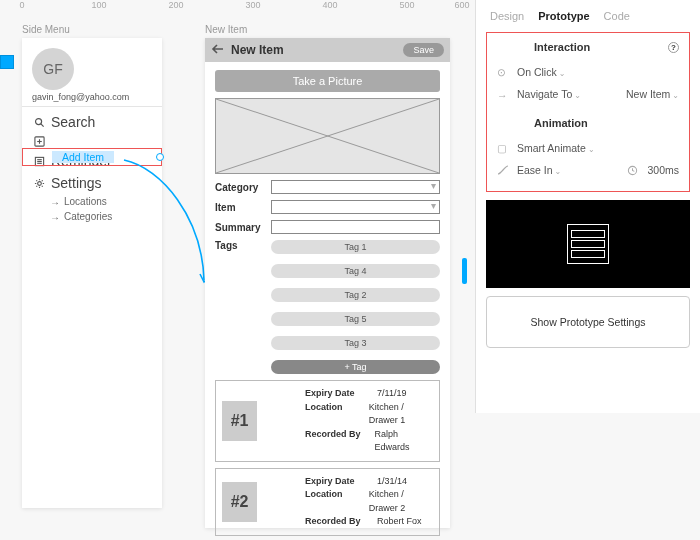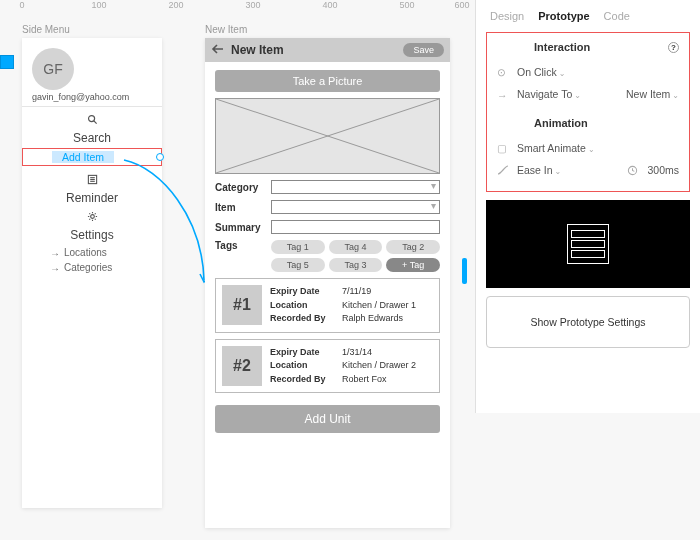--- a/index.html
+++ b/index.html
@@ -10,21 +10,21 @@
   .ruler-h span { position: absolute; top: 0; transform: translateX(-50%); }
   .ruler-v { position: absolute; left: 0; top: 55px; width: 14px; height: 14px; background: #00a9ff; border: 1px solid #0090dd; }
   .frame-label { position: absolute; font-size: 10px; color: #999; }
   .side-menu-label { left: 22px; top: 24px; }
   .new-item-label { left: 205px; top: 24px; }
 
   .side-menu { position: absolute; left: 22px; top: 38px; width: 140px; height: 470px; background: #fff; box-shadow: 0 1px 4px rgba(0,0,0,0.1); }
   .avatar { width: 42px; height: 42px; border-radius: 50%; background: #d4d4d4; margin: 10px 0 2px 10px; display:flex; align-items:center; justify-content:center; font-size: 14px; color:#666; }
   .email { font-size: 9px; color:#555; padding: 0 10px 4px 10px; border-bottom:1px solid #e5e5e5; }
   .menu-list { padding: 4px 0; }
-  .menu-item { display:flex; align-items:center; gap:6px; padding:3px 12px; font-size:12px; color:#444;flex-direction:column; }
+  .menu-item { display:flex; align-items:center; gap:6px; padding:3px 12px; font-size:14px; color:#444; }
   .menu-icon { width:11px; height:11px; display:inline-flex; align-items:center; justify-content:center; }
   .sub-item { padding:2px 0 2px 28px; font-size:10px; color:#666; display:flex; gap:4px; align-items:center;}
   .add-item-sel { position: absolute; left: 22px; top: 148px; width: 140px; height: 18px; border:1px solid #e55; }
   .add-item-sel::after { content:''; position:absolute; right:-3px; top:50%; width:6px; height:6px; border:1px solid #0af; border-radius:50%; background:#fff; transform:translateY(-50%);}
   .add-item-text { position:absolute; left:52px; top:151px; font-size:10.5px; color:#00a9ff; background:#cce9ff; padding:0 10px;}
   .arrow { position:absolute; left:122px; top:158px; width:90px; height:130px; pointer-events:none; }
 
   .new-item { position: absolute; left: 205px; top: 38px; width: 245px; height: 490px; background: #fff; box-shadow: 0 1px 4px rgba(0,0,0,0.1); }
   .ni-header { background:#ccc; height:24px; display:flex; align-items:center; padding:0 6px; gap:6px; }
   .ni-back { width:14px; }
@@ -33,26 +33,26 @@
   .ni-body { padding:8px 10px; display:flex; flex-direction:column; gap:6px; }
   .big-btn { background:#aaa; color:#fff; text-align:center; padding:5px; border-radius:3px; font-size:11px; }
   .imgph { border:1px solid #999; height:76px; position:relative; background:#e5e5e5; }
   .imgph svg { position:absolute; inset:0; width:100%; height:100%; }
   .form-row { display:flex; align-items:center; gap:6px; font-size:10px; }
   .form-row label { width:50px; font-weight:600; }
   .form-row .field { flex:1; height:14px; border:1px solid #888; background:#fff; position:relative; }
   .field.select::after { content:'▾'; position:absolute; right:3px; top:-1px; font-size:10px; color:#aaa; }
   .tags-row { display:flex; gap:6px; font-size:10px; }
   .tags-row label { width:50px; font-weight:600; }
-  .tag-grid { display:grid; grid-template-columns:1fr 1fr 1fr; gap:4px; flex:1; }
+  .tag-grid { display:grid; grid-template-columns:1fr; gap:10px; flex:1; }
   .tag { background:#ddd; border-radius:8px; text-align:center; padding:2px 0; font-size:9px; color:#555; }
   .tag.add { background:#888; color:#fff; }
   .unit-card { border:1px solid #bbb; display:flex; gap:8px; padding:6px; align-items:center; }
   .unit-num { background:#ccc; width:40px; height:40px; display:flex; align-items:center; justify-content:center; font-size:16px; font-weight:600; color:#444; }
-  .unit-info { font-size:9px; line-height:1.5; }
+  .unit-info { font-size:9px; line-height:1.5;margin-left:40px; }
   .unit-info div { display:flex; gap:8px; }
   .unit-info .k { font-weight:600; width:64px; }
   .add-unit { background:#aaa; color:#fff; text-align:center; padding:7px; border-radius:3px; font-size:12px; margin:4px 10px; }
 
   .rp-tabs { display:flex; gap:14px; padding:10px 14px 6px; font-size:11px; color:#aaa; }
   .rp-tabs .active { color:#222; font-weight:600; }
   .rp-section { border:1px solid #e55; margin:4px 10px; padding:8px 10px 10px; }
   .rp-sec-title { font-size:11px; font-weight:600; margin-bottom:8px; display:flex; justify-content:space-between; align-items:center;padding-left:37px;}
   .rp-row { display:flex; align-items:center; gap:8px; font-size:10.5px; color:#555; padding:5px 0; }
   .rp-row .icon { width:12px; color:#aaa; display:inline-flex; }

